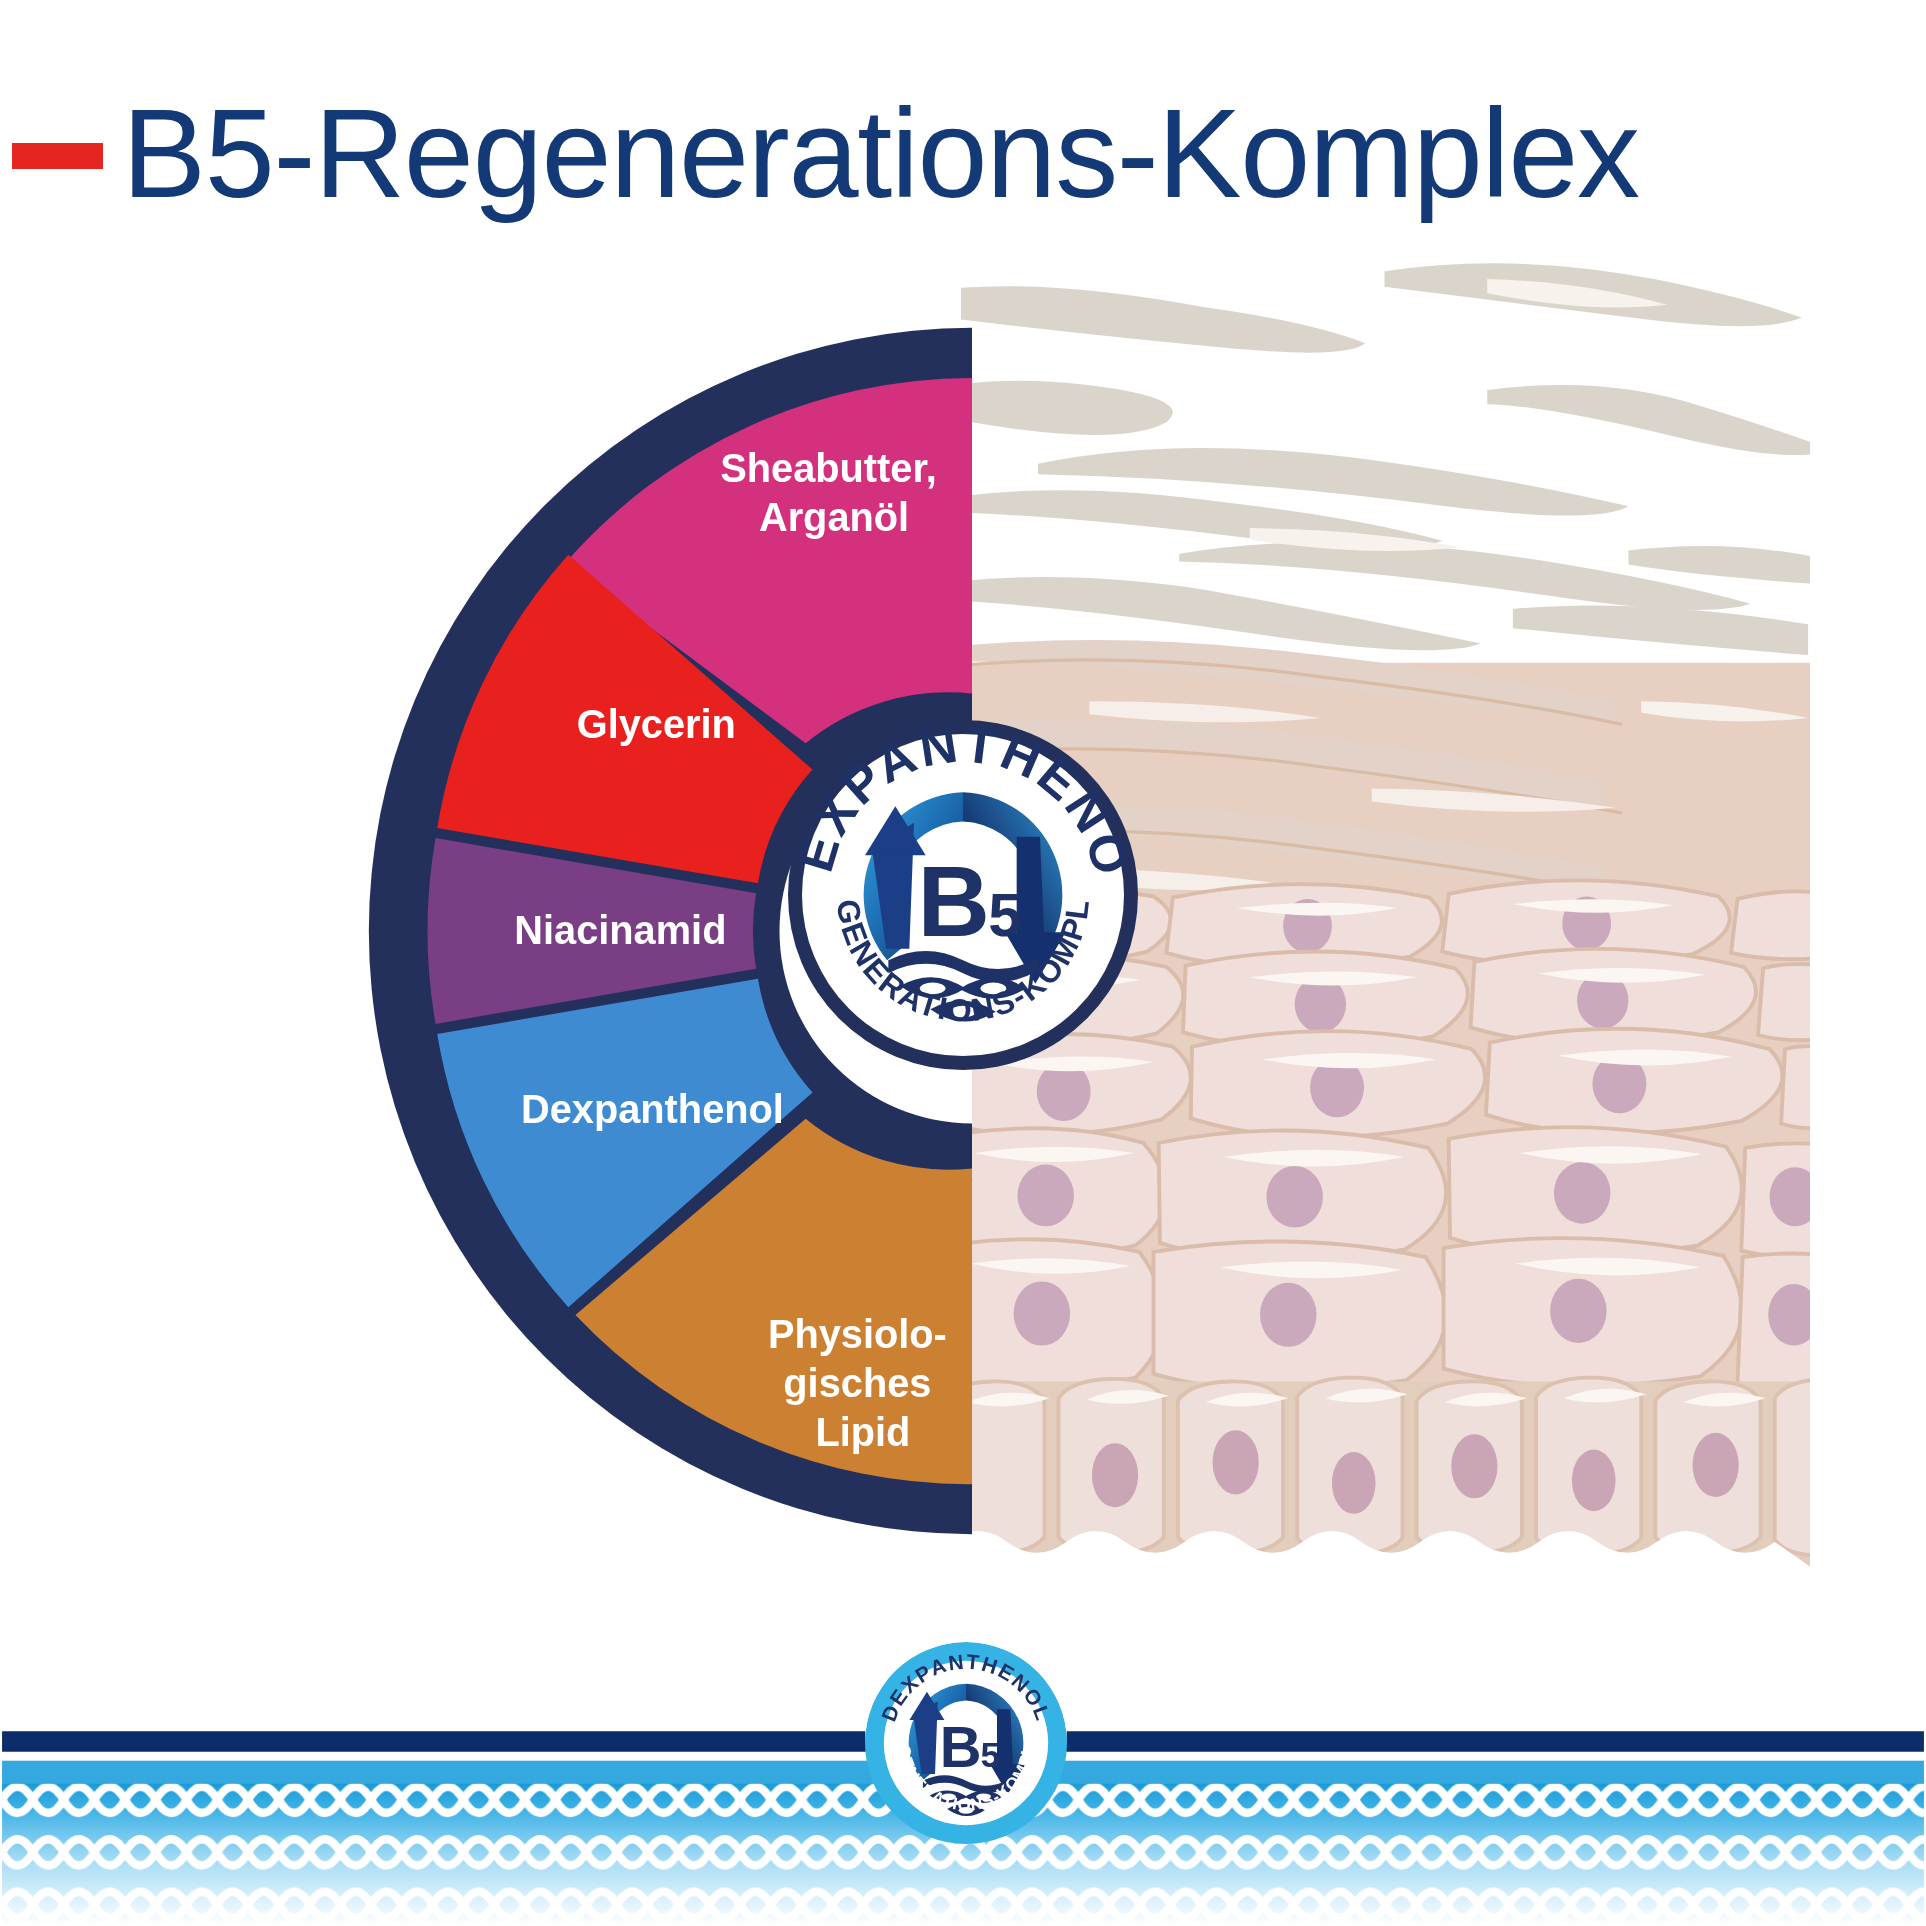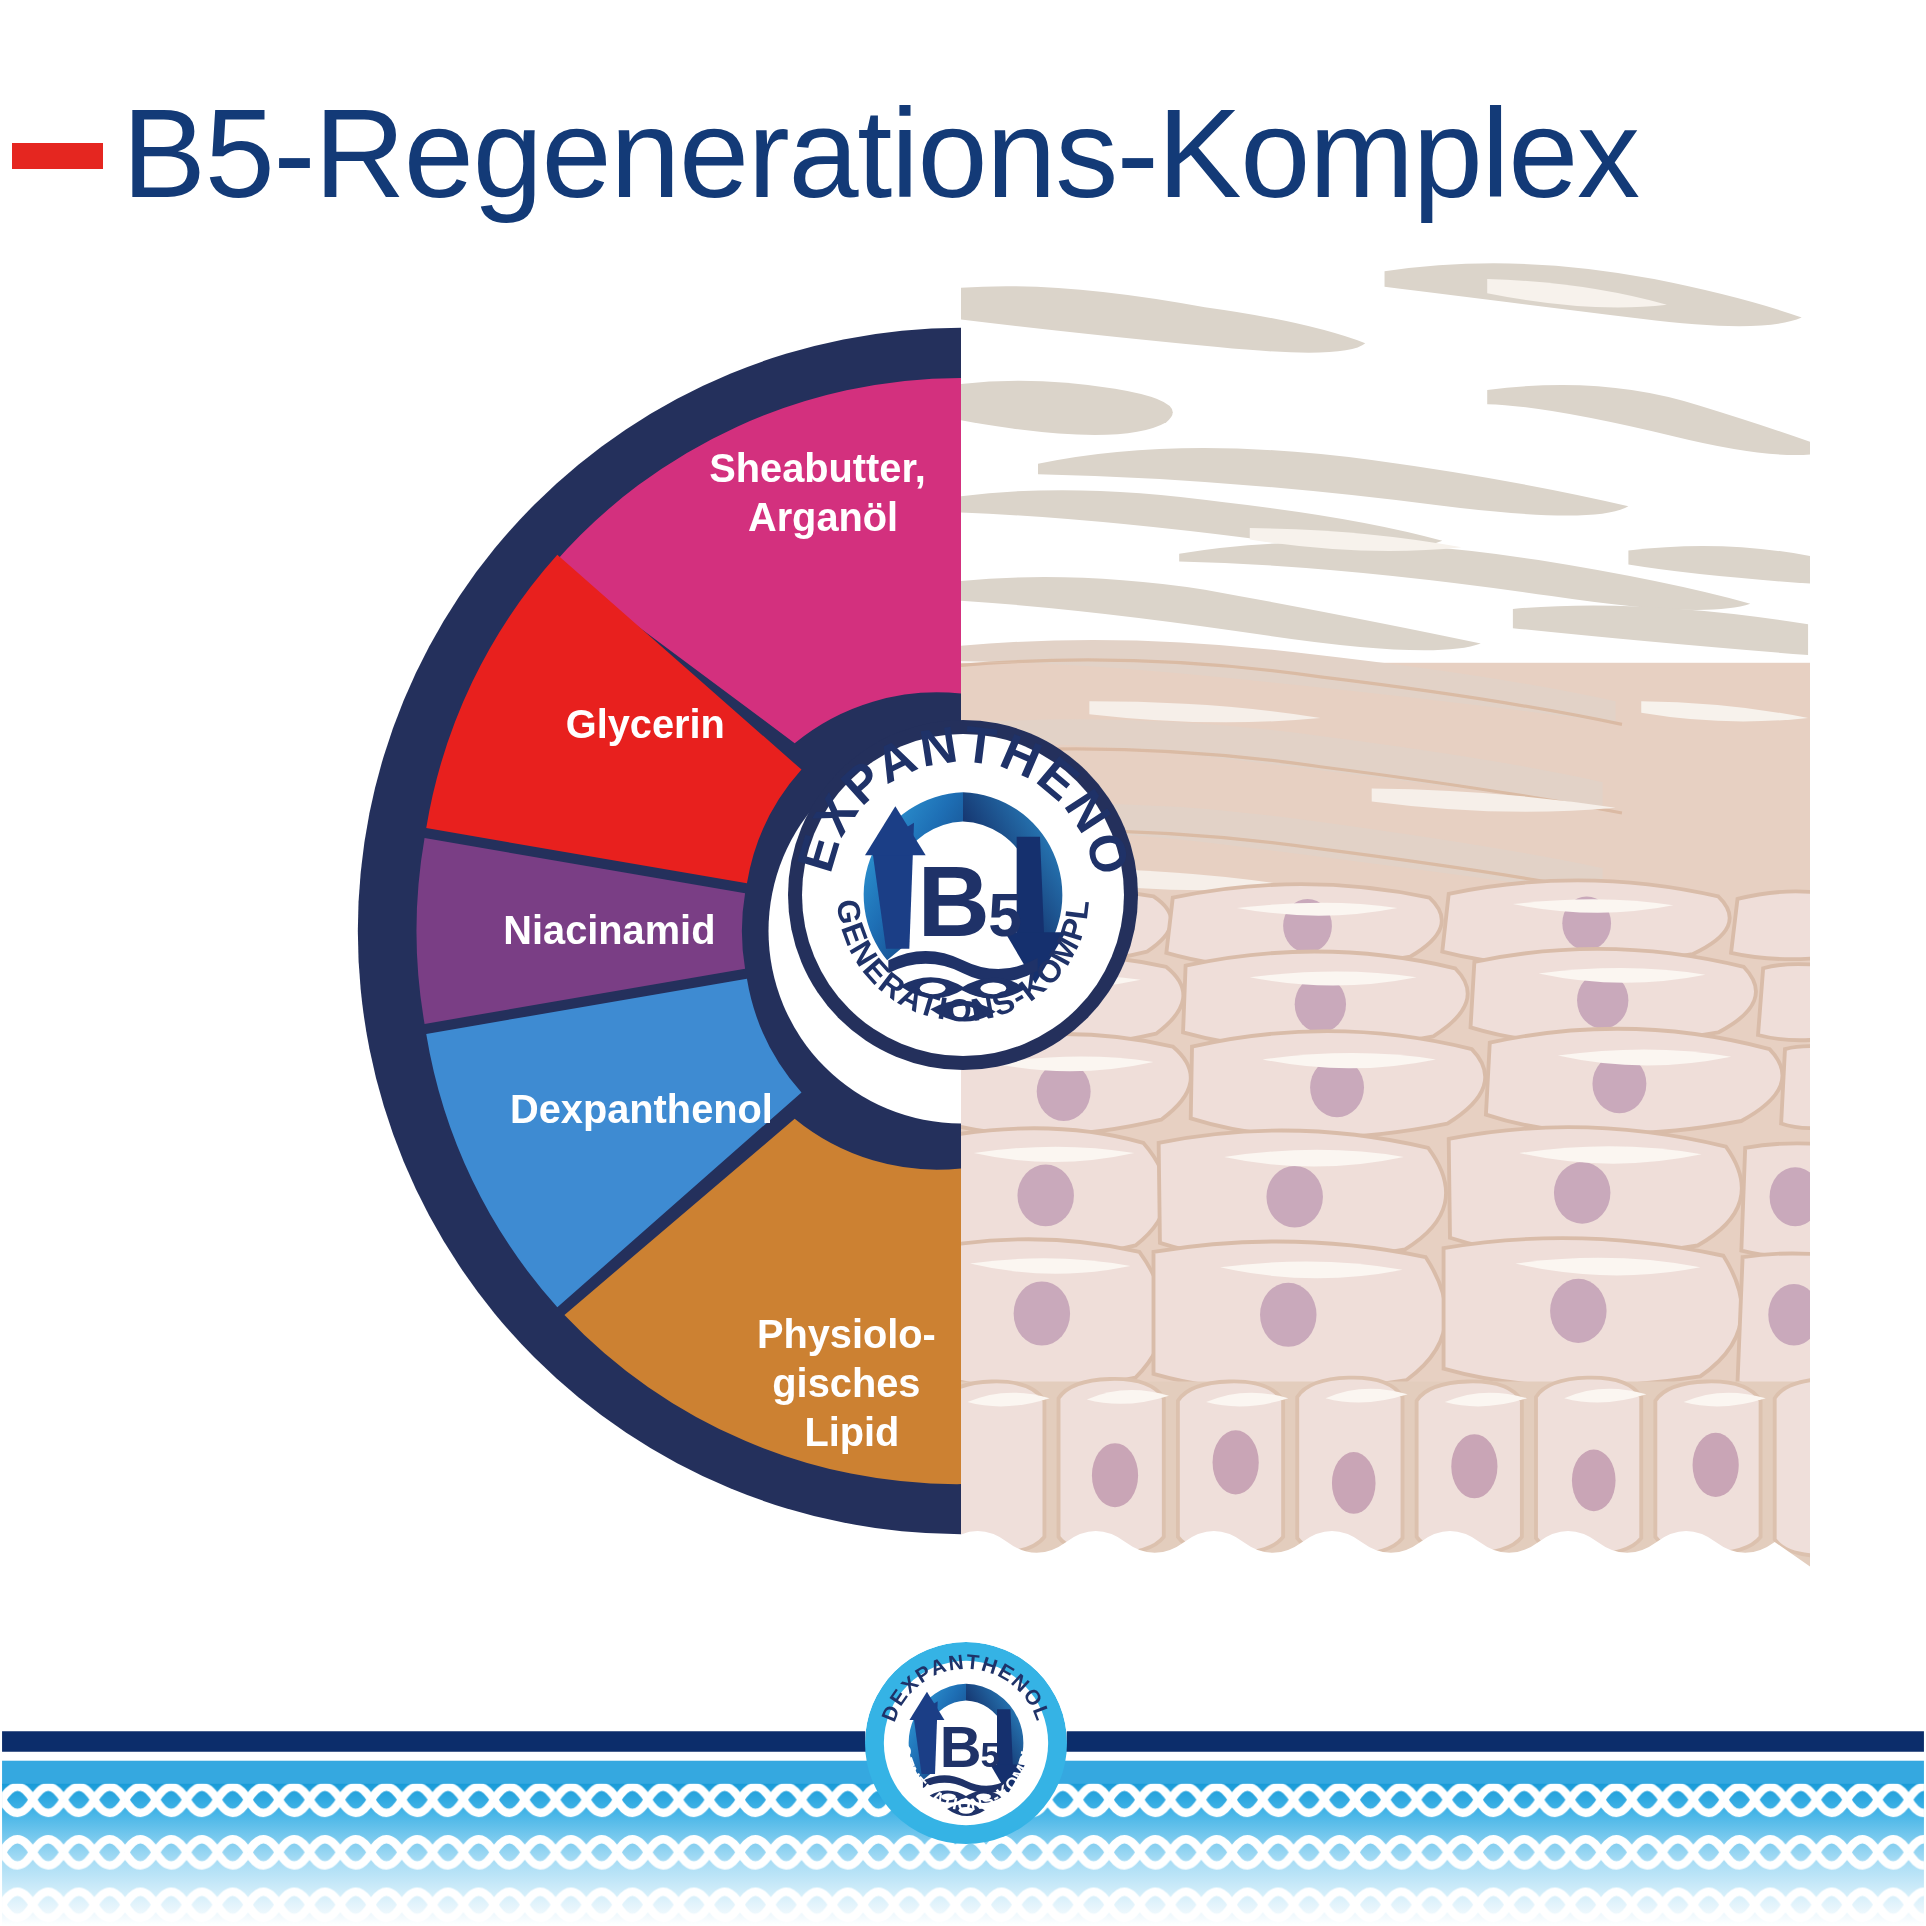--- a/index.html
+++ b/index.html
@@ -12,21 +12,21 @@
   #accent-dash{position:absolute;left:0;top:143px;width:91px;height:26px;background:#E52620;}
   #page-title{position:absolute;left:110px;top:90px;
       font-size:126px;line-height:128px;letter-spacing:-1.3px;
       color:#133A77;white-space:nowrap;font-weight:400;}
 
   
   #skin{position:absolute;left:961px;top:252px;width:849px;height:1317px;overflow:hidden;}
   #skin svg{display:block;}
 
   
-  #wheel{position:absolute;left:345px;top:302px;width:616px;height:1258px;overflow:hidden;}
+  #wheel{position:absolute;left:356px;top:302px;width:616px;height:1258px;overflow:hidden;}
   #wheel svg{display:block;}
 
   .seg-label{fill:#ffffff;font-family:"Liberation Sans","DejaVu Sans",sans-serif;
              font-size:62px;font-weight:600;text-anchor:middle;}
 
   
   #badge{position:absolute;left:788px;top:720px;width:350px;height:350px;}
   #badge svg{display:block;}
 
   

